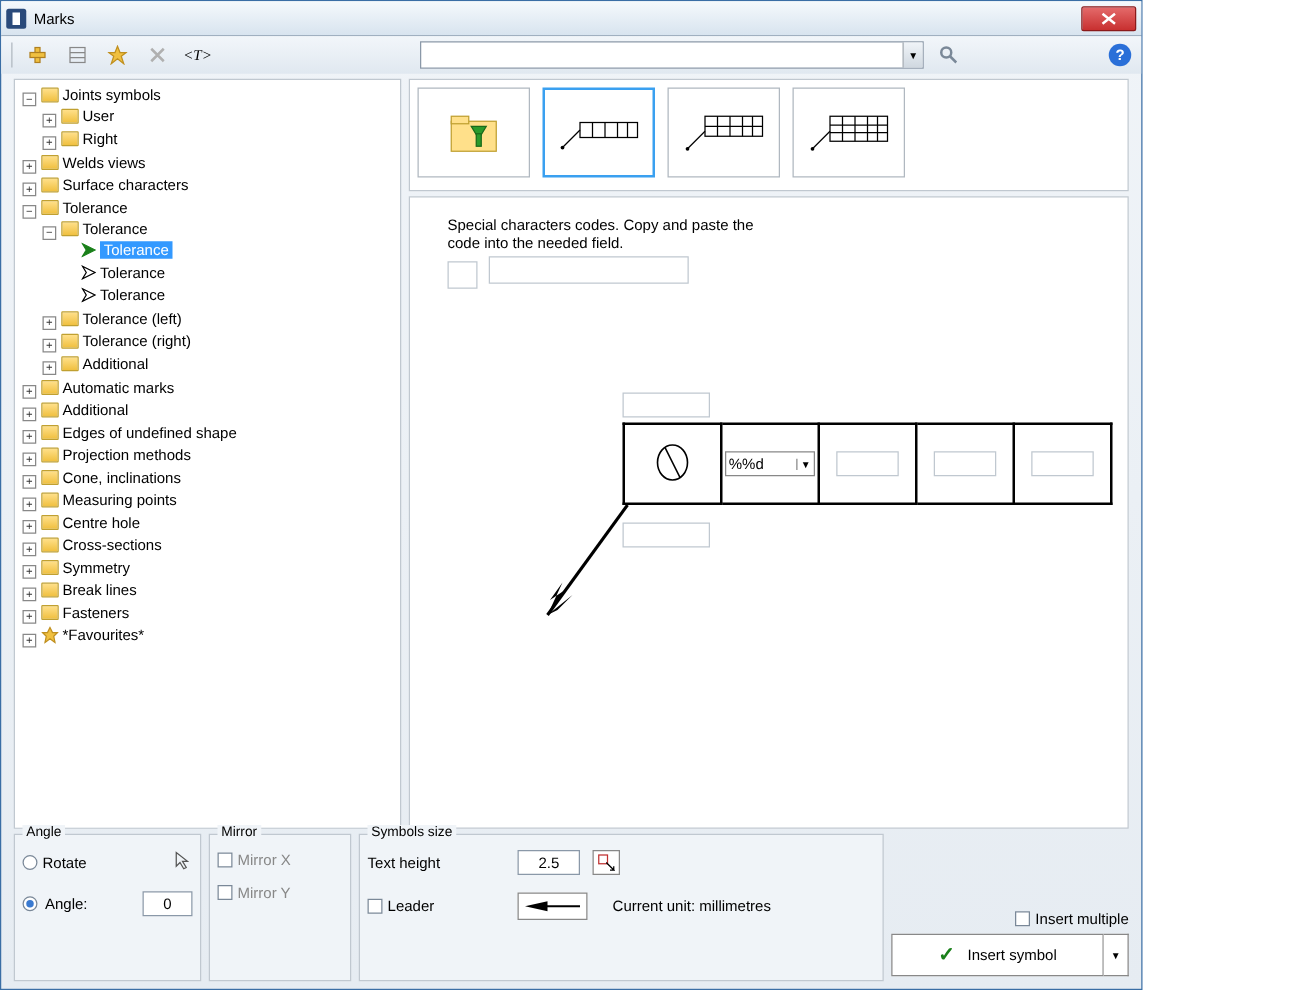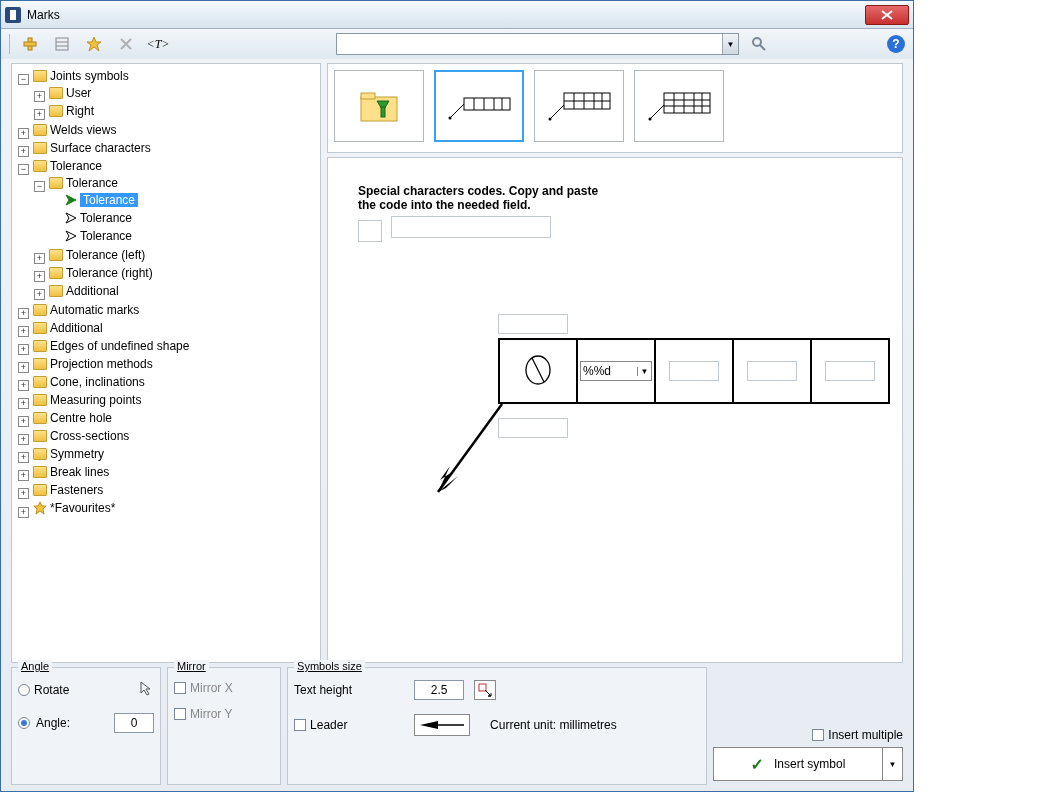--- a/index.html
+++ b/index.html
@@ -32,36 +32,36 @@
 .green-arrow svg polygon { fill: #1a801a; stroke: #1a801a; }
 .selected { background: #3399ff; color: #fff; padding: 0 3px; }
 .leftbottom { padding: 4px 6px; }
 .chk { display: flex; align-items: center; gap: 4px; padding: 1px 0; }
 .chkbox { width: 12px; height: 12px; border: 1px solid #7a8898; background: #fff; }
 .rightpanel { flex: 1; display: flex; flex-direction: column; gap: 4px; min-width: 0; }
 .thumbs { display: flex; gap: 10px; padding: 6px; border: 1px solid #c0c8d0; background: #fff; height: 90px; }
 .thumb { width: 90px; height: 72px; border: 1px solid #b0b8c0; background: #fff; display: flex; align-items: center; justify-content: center; cursor: pointer; }
 .thumb.sel { border: 2px solid #3aa0f0; }
 .canvas { flex: 1; border: 1px solid #c0c8d0; background: #fff; position: relative; padding: 10px; }
-.hint { position: absolute; left: 30px; top: 26px; width: 260px; font-weight: bold; }
+.hint { position: absolute; left: 30px; top: 15px; width: 260px; }
 .hintbox { width: 24px; height: 22px; border: 1px solid #c0c8d0; display: inline-block; margin-top: 4px; vertical-align: top; }
 .hintinput { width: 160px; height: 22px; border: 1px solid #c0c8d0; display: inline-block; margin-left: 6px; }
 .tol-table { border-collapse: collapse; position: absolute; left: 170px; top: 180px; }
 .tol-table td { border: 2px solid #000; width: 78px; height: 64px; text-align: center; vertical-align: middle; position: relative; }
 .tol-table input.cell { width: 50px; height: 20px; border: 1px solid #c0c8d0; font-size: 11px; }
 .small-dd { width: 72px; height: 20px; border: 1px solid #888; display: inline-flex; align-items: center; font-size: 11px; }
 .small-dd .lbl { flex: 1; padding: 0 2px; text-align: left; }
 .small-dd .ar { width: 14px; border-left: 1px solid #888; font-size: 8px; text-align: center; }
 .topbox { position: absolute; left: 170px; top: 156px; display: flex; }
 .topbox .ibox, .botbox .ibox { width: 70px; height: 20px; border: 1px solid #c0c8d0; }
 .botbox { position: absolute; left: 170px; top: 260px; }
 .leader-arrow { position: absolute; left: 100px; top: 246px; }
 .bottom { height: 124px; display: flex; gap: 6px; padding: 0 10px 6px 10px; }
 .group { border: 1px solid #c0c8d0; background: #f0f4f8; padding: 4px 6px; position: relative; }
-.group-title { position: absolute; top: -8px; left: 6px; font-size: 11px; background: #f0f4f8; padding: 0 3px; text-decoration: underline; }
+.group-title { position: absolute; top: -8px; left: 6px; font-size: 11px; background: #f0f4f8; padding: 0 3px; }
 .g-left { width: 310px; display: flex; gap: 6px; }
 .g-angle { width: 150px; height: 100%; }
 .g-mirror { flex: 1; height: 100%; }
 .g-symsize { width: 480px; height: 100%; }
 .radio { width: 12px; height: 12px; border: 1px solid #7a8898; border-radius: 50%; background: #fff; display: inline-block; position: relative; }
 .radio.on::after { content: ""; width: 6px; height: 6px; background: #3a7ad0; border-radius: 50%; position: absolute; left: 2px; top: 2px; }
 .numinput { width: 40px; height: 20px; border: 1px solid #8a98a8; background: #fff; text-align: center; }
 .leaderbtn { width: 56px; height: 22px; border: 1px solid #888; background: #fff; display: flex; align-items: center; justify-content: center; }
 .pickbtn { width: 22px; height: 20px; border: 1px solid #888; background: #fff; display: inline-flex; align-items: center; justify-content: center; cursor: pointer; }
 .g-right { flex: 1; display: flex; flex-direction: column; align-items: flex-end; justify-content: flex-end; gap: 4px; padding-bottom: 4px; }

